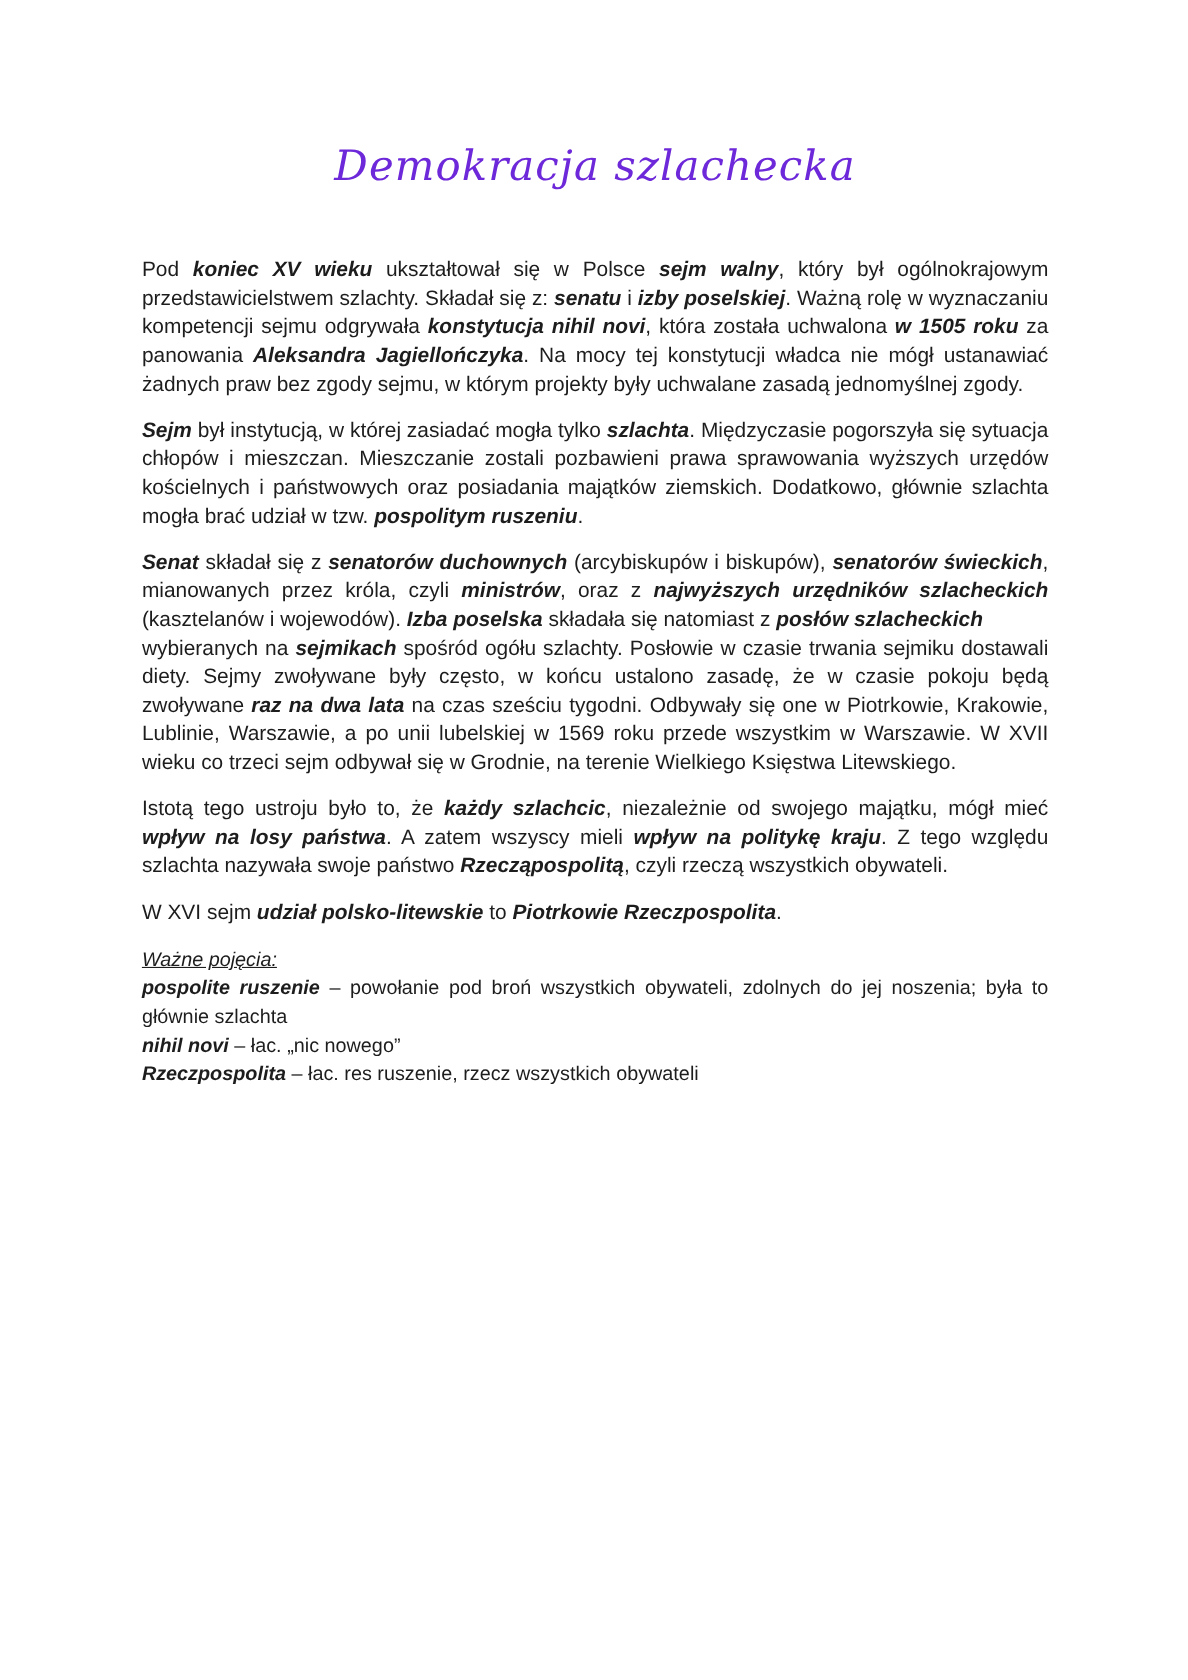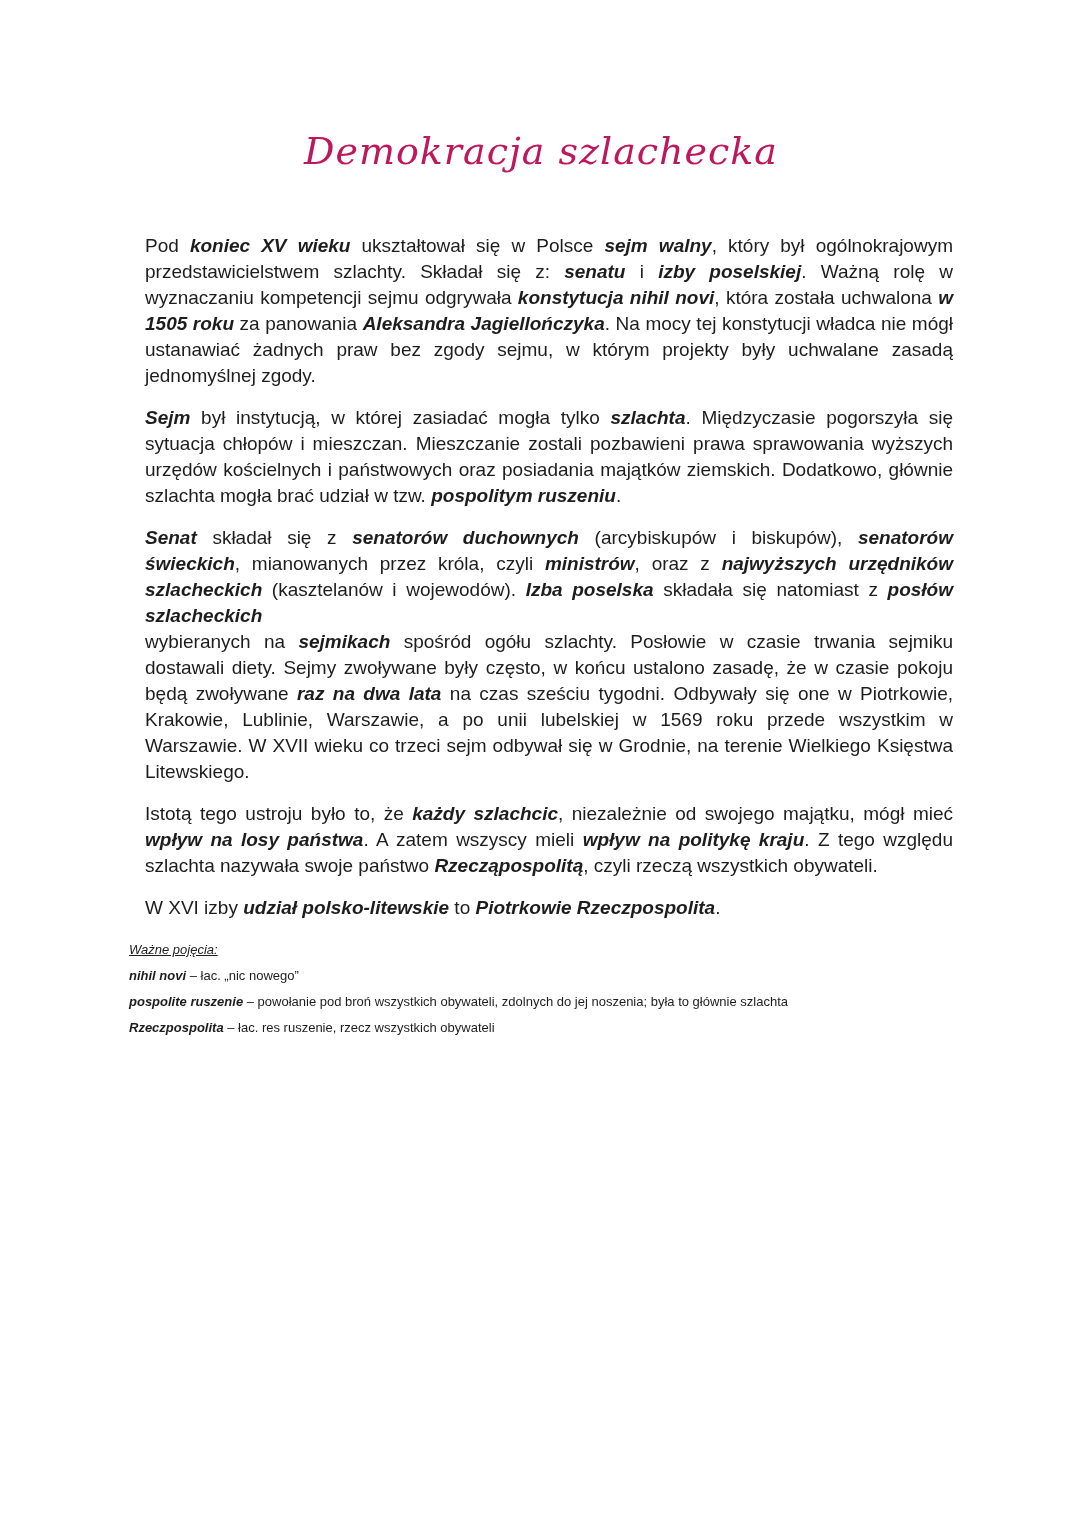--- a/index.html
+++ b/index.html
@@ -23,54 +23,54 @@
     margin: 0;
     padding-top: 126px;
     text-align: center;
     font-family: "DejaVu Serif", serif;
     font-style: italic;
     font-weight: 400;
     font-size: 38px;
     line-height: 50px;
     letter-spacing: 1px;
   }
-  .paragraphs { margin-top: 57px; margin-left: 16px; }
+  .paragraphs { margin-top: 57px; }
   .para {
     font-size: 19px;
     line-height: 26px;
     text-align: justify;
     margin-bottom: 16px;
   }
   .bi { font-weight: bold; font-style: italic; }
   .glossary {
     margin-top: 8px;
-    font-size: 13px;
+    font-size: 18px;
     line-height: 26px;
   }
   .glossary-heading {
     font-style: italic;
     text-decoration: underline;
   }
   .glossary-entry { text-align: justify; }
 </style>
 </head>
 <body style="color: rgb(29, 29, 29); background: rgb(255, 255, 255);">
 
 <div class="page">
-  <h1 class="doc-title" style="color: #be185d;">Demokracja szlachecka</h1>
+  <h1 class="doc-title" style="color: #6d28d9;">Demokracja szlachecka</h1>
 
   <div class="paragraphs">
       <p class="para"><span>Pod </span><span class="bi">koniec XV wieku</span><span> ukształtował się w Polsce </span><span class="bi">sejm walny</span><span>, który był ogólnokrajowym przedstawicielstwem szlachty. Składał się z: </span><span class="bi">senatu</span><span> i </span><span class="bi">izby poselskiej</span><span>. Ważną rolę w wyznaczaniu kompetencji sejmu odgrywała </span><span class="bi">konstytucja nihil novi</span><span>, która została uchwalona </span><span class="bi">w 1505 roku</span><span> za panowania </span><span class="bi">Aleksandra Jagiellończyka</span><span>. Na mocy tej konstytucji władca nie mógł ustanawiać żadnych praw bez zgody sejmu, w którym projekty były uchwalane zasadą jednomyślnej zgody.</span></p>
       <p class="para"><span class="bi">Sejm</span><span> był instytucją, w której zasiadać mogła tylko </span><span class="bi">szlachta</span><span>. Międzyczasie pogorszyła się sytuacja chłopów i mieszczan. Mieszczanie zostali pozbawieni prawa sprawowania wyższych urzędów kościelnych i państwowych oraz posiadania majątków ziemskich. Dodatkowo, głównie szlachta mogła brać udział w tzw. </span><span class="bi">pospolitym ruszeniu</span><span>.</span></p>
       <p class="para"><span class="bi">Senat</span><span> składał się z </span><span class="bi">senatorów duchownych</span><span> (arcybiskupów i biskupów), </span><span class="bi">senatorów świeckich</span><span>, mianowanych przez króla, czyli </span><span class="bi">ministrów</span><span>, oraz z </span><span class="bi">najwyższych urzędników szlacheckich</span><span> (kasztelanów i wojewodów). </span><span class="bi">Izba poselska</span><span> składała się natomiast z </span><span class="bi">posłów szlacheckich</span><br><span>wybieranych na </span><span class="bi">sejmikach</span><span> spośród ogółu szlachty. Posłowie w czasie trwania sejmiku dostawali diety. Sejmy zwoływane były często, w końcu ustalono zasadę, że w czasie pokoju będą zwoływane </span><span class="bi">raz na dwa lata</span><span> na czas sześciu tygodni. Odbywały się one w Piotrkowie, Krakowie, Lublinie, Warszawie, a po unii lubelskiej w 1569 roku przede wszystkim w Warszawie. W XVII wieku co trzeci sejm odbywał się w Grodnie, na terenie Wielkiego Księstwa Litewskiego.</span></p>
       <p class="para"><span>Istotą tego ustroju było to, że </span><span class="bi">każdy szlachcic</span><span>, niezależnie od swojego majątku, mógł mieć </span><span class="bi">wpływ na losy państwa</span><span>. A zatem wszyscy mieli </span><span class="bi">wpływ na politykę kraju</span><span>. Z tego względu szlachta nazywała swoje państwo </span><span class="bi">Rzecząpospolitą</span><span>, czyli rzeczą wszystkich obywateli.</span></p>
-      <p class="para"><span>W XVI izby </span><span class="bi">udział polsko-litewskie</span><span> to </span><span class="bi">Piotrkowie Rzeczpospolita</span><span>.</span></p>
+      <p class="para"><span>W XVI sejm </span><span class="bi">udział polsko-litewskie</span><span> to </span><span class="bi">Piotrkowie Rzeczpospolita</span><span>.</span></p>
     </div>
 
   <div class="glossary">
     <div class="glossary-heading">Ważne pojęcia:</div>
     <div>
+        <div class="glossary-entry"><span class="bi">pospolite ruszenie</span><span> – powołanie pod broń wszystkich obywateli, zdolnych do jej noszenia; była to głównie szlachta</span></div>
         <div class="glossary-entry"><span class="bi">nihil novi</span><span> – łac. „nic nowego”</span></div>
-        <div class="glossary-entry"><span class="bi">pospolite ruszenie</span><span> – powołanie pod broń wszystkich obywateli, zdolnych do jej noszenia; była to głównie szlachta</span></div>
         <div class="glossary-entry"><span class="bi">Rzeczpospolita</span><span> – łac. res ruszenie, rzecz wszystkich obywateli</span></div>
       </div>
   </div>
 </div>
 
 </body></html>

